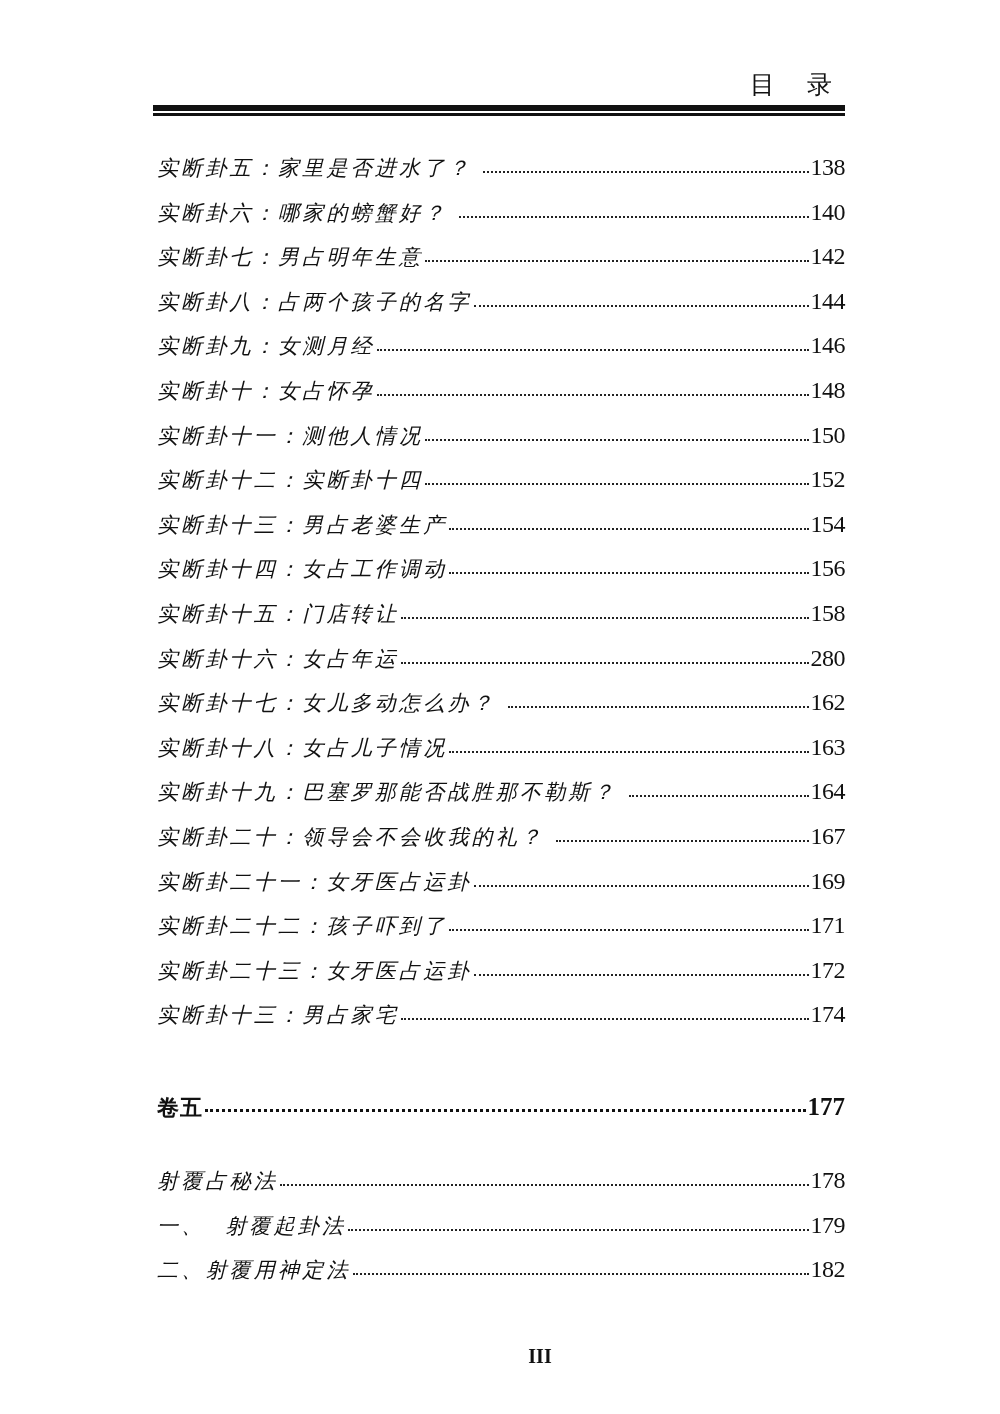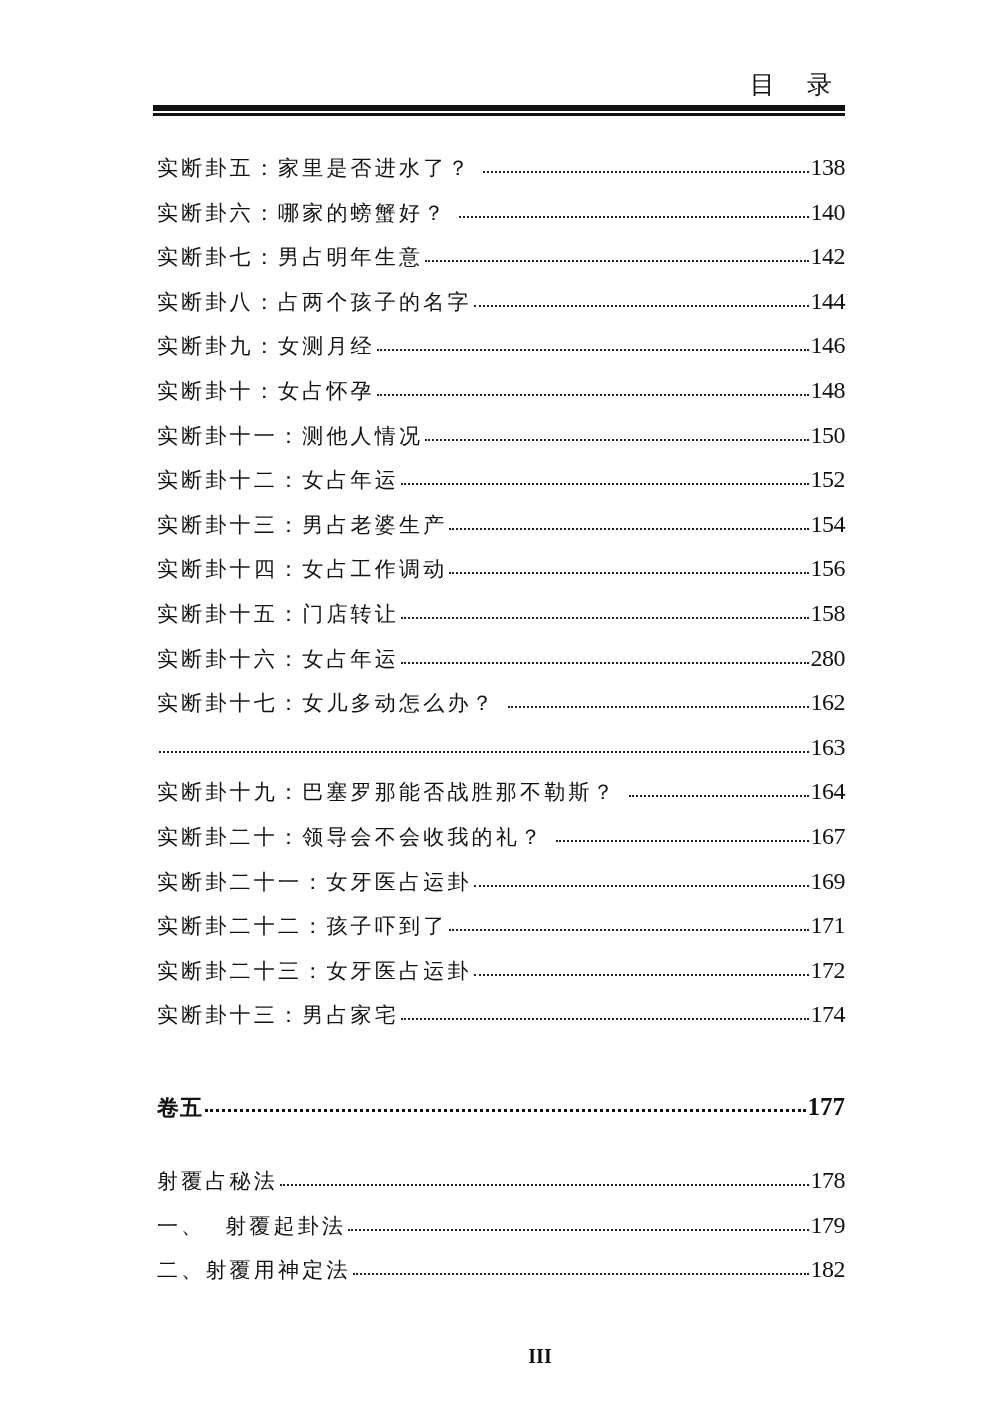--- a/index.html
+++ b/index.html
@@ -20,21 +20,21 @@
   }
   .rule-thin {
     position: absolute; left: 153px; width: 692px; top: 113px; height: 2.5px;
     background: #111;
   }
   .toc { position: absolute; left: 157px; width: 688px; top: 145px; }
   .toc-row {
     display: flex; align-items: baseline; height: 44.6px;
     font-size: 21px; line-height: 44.6px;
   }
-  .toc-row .label { white-space: pre; letter-spacing: 3.2px; font-family: "DejaVu Sans", sans-serif; font-weight: 300; }
+  .toc-row .label { white-space: pre; letter-spacing: 3.2px; font-family: "DejaVu Sans", sans-serif; font-weight: 300; font-style: italic; }
   .toc-row .leader {
     flex: 1; margin: 0 2px 0 2px; height: 2px; align-self: baseline;
     border-bottom: 2.5px dotted #222; position: relative; top: -2px;
   }
   .toc-row .page {
     font-family: "Liberation Serif", serif; font-size: 24px; letter-spacing: -0.5px;
   }
   .volume {
     position: absolute; left: 157px; width: 688px; top: 1085px;
     display: flex; align-items: baseline; font-size: 22px; line-height: 44px; font-weight: bold;
@@ -87,21 +87,21 @@
       <span class="label">实断卦十：女占怀孕</span>
       <span class="leader"></span>
       <span class="page">148</span>
     </div>
   <div class="toc-row">
       <span class="label">实断卦十一：测他人情况</span>
       <span class="leader"></span>
       <span class="page">150</span>
     </div>
   <div class="toc-row">
-      <span class="label">实断卦十二：女占年运</span>
+      <span class="label">实断卦十二：实断卦十四</span>
       <span class="leader"></span>
       <span class="page">152</span>
     </div>
   <div class="toc-row">
       <span class="label">实断卦十三：男占老婆生产</span>
       <span class="leader"></span>
       <span class="page">154</span>
     </div>
   <div class="toc-row">
       <span class="label">实断卦十四：女占工作调动</span>
@@ -117,20 +117,21 @@
       <span class="label">实断卦十六：女占年运</span>
       <span class="leader"></span>
       <span class="page">280</span>
     </div>
   <div class="toc-row">
       <span class="label">实断卦十七：女儿多动怎么办？ </span>
       <span class="leader"></span>
       <span class="page">162</span>
     </div>
   <div class="toc-row">
+      <span class="label">实断卦十八：女占儿子情况</span>
       <span class="leader"></span>
       <span class="page">163</span>
     </div>
   <div class="toc-row">
       <span class="label">实断卦十九：巴塞罗那能否战胜那不勒斯？ </span>
       <span class="leader"></span>
       <span class="page">164</span>
     </div>
   <div class="toc-row">
       <span class="label">实断卦二十：领导会不会收我的礼？ </span>

